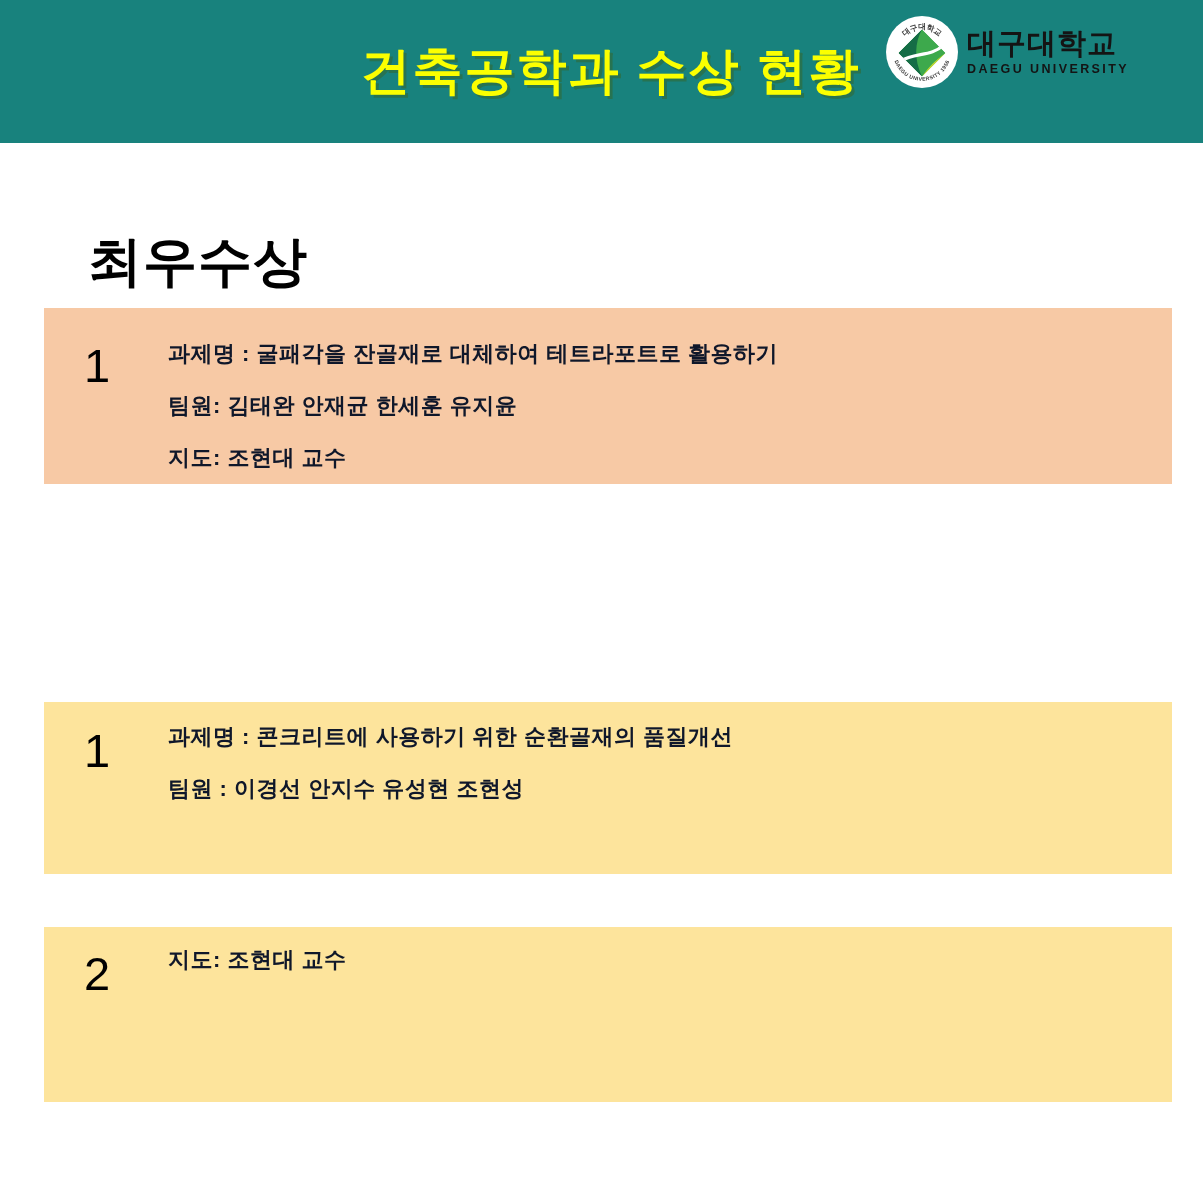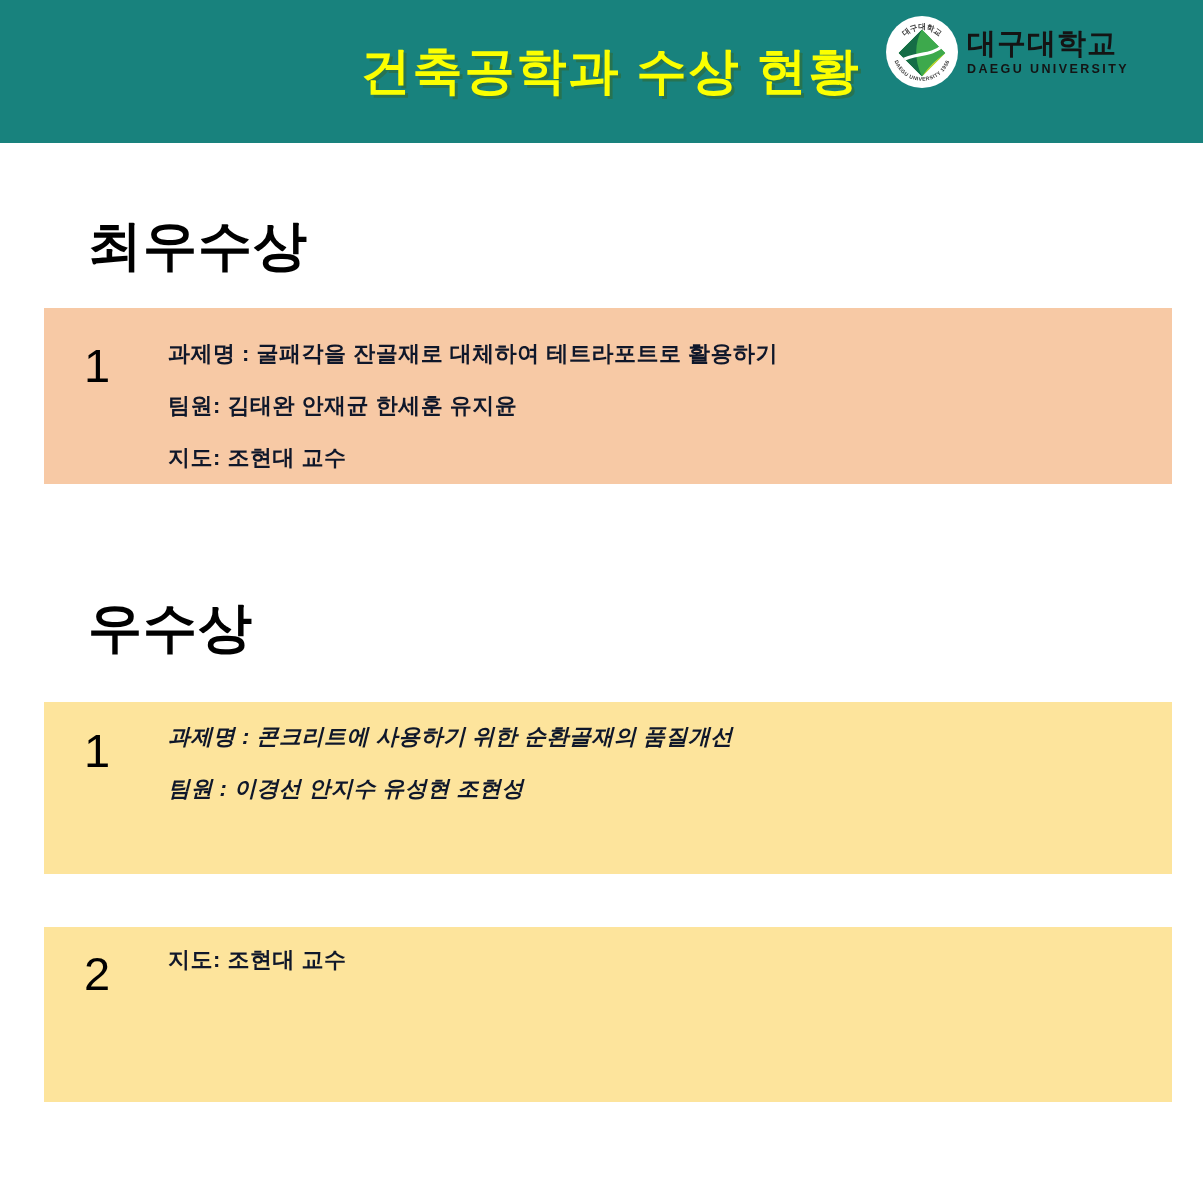--- a/index.html
+++ b/index.html
@@ -66,21 +66,21 @@
   .section-heading {
     position: absolute;
     left: 88px;
     margin: 0;
     font-size: 54px;
     font-weight: 600;
     color: #000000;
     letter-spacing: 1px;
     line-height: 1.1;
   }
-  .h-best { top: 220px; font-family: Liberation Mono, monospace; }
+  .h-best { top: 232px; }
   .h-exc  { top: 598px; }
 
   
   .card {
     position: absolute;
     left: 44px;
     width: 1128px;
   }
   .card-best { top: 308px; height: 176px; }
   .card-exc1 { top: 702px; height: 172px; }
@@ -97,21 +97,21 @@
   .card-best .num { top: 34px; }
   .card-exc1 .num { top: 25px; }
   .card-exc2 .num { top: 23px; }
 
   .lines {
     position: absolute;
     left: 124px;
     right: 20px;
   }
   .card-best .lines { top: 20px; }
-  .card-exc1 .lines { top: 9px; font-style: italic; }
+  .card-exc1 .lines { top: 9px; }
   .card-exc2 .lines { top: 7px; }
 
   .lines p {
     margin: 0;
     height: 52px;
     line-height: 52px;
     font-size: 22px;
     font-weight: 700;
     color: #0f172a;
     letter-spacing: 0.5px;
@@ -160,21 +160,20 @@
 
   <section class="card card-best" style="background-color: rgb(247, 201, 165);">
     <span class="num">1</span>
     <div class="lines">
       <p>과제명 : 굴패각을 잔골재로 대체하여 테트라포트로 활용하기</p>
       <p>팀원: 김태완 안재균 한세훈 유지윤</p>
       <p>지도: 조현대 교수</p>
     </div>
   </section>
 
-  <h2 class="section-heading h-exc">우수상</h2>
 
   <section class="card card-exc1" style="background-color: rgb(253, 228, 156);">
     <span class="num">1</span>
     <div class="lines">
       <p>과제명 : 콘크리트에 사용하기 위한 순환골재의 품질개선</p>
       <p>팀원 : 이경선 안지수 유성현 조현성</p>
     </div>
   </section>
 
   <section class="card card-exc2" style="background-color: rgb(253, 228, 156);">

